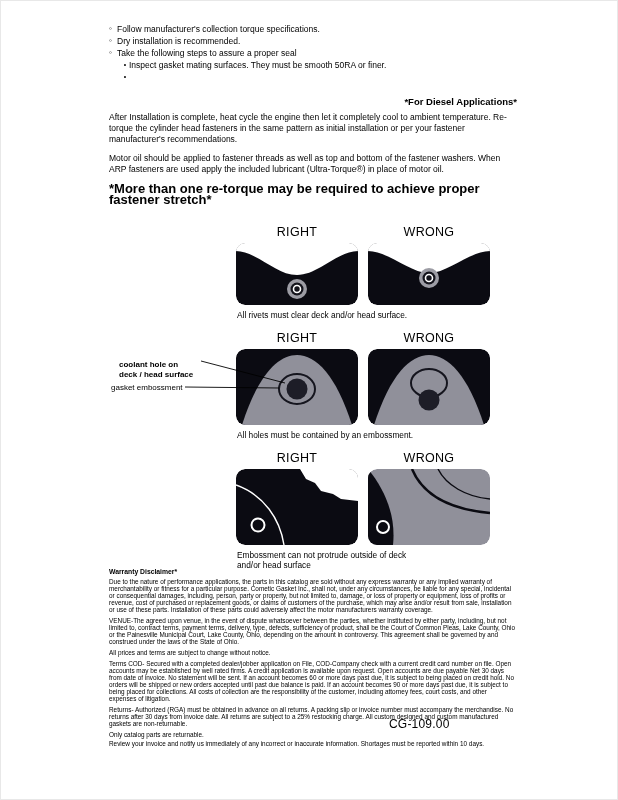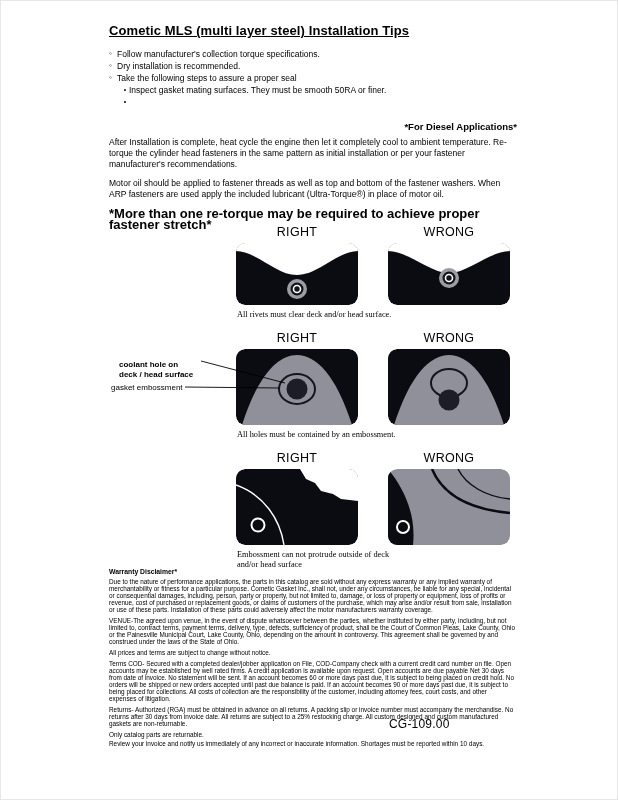--- a/index.html
+++ b/index.html
@@ -19,44 +19,43 @@
   .tip .marker { width:8px; flex:0 0 8px; font-size:8px; line-height:12px; }
   .tip.sub { padding-left:12px;text-align:center; }
   .tip.sub .marker { font-size:7px; }
   .diesel-heading { font-size:9.5px; font-weight:bold; margin-top:13px; margin-bottom:5px;text-align:right; }
   .para { font-size:8.5px; line-height:11px; margin-bottom:8px; max-width:408px; }
   .note { font-size:13px; line-height:11px; margin-top:6px;font-weight:bold; }
 
   .figures { position:absolute; left:108px; top:224px; width:430px; }
   .fig-row { position:relative; }
   .fig-row + .fig-row { margin-top:11px; }
-  .fig-pair { display:flex; gap:30px; margin-left:127px; }
+  .fig-pair { display:flex; gap:10px; margin-left:127px; }
   .fig-col { width:122px; display:flex; flex-direction:column; align-items:center; }
   .fig-label { font-size:12.5px; line-height:15px; margin-bottom:3px; letter-spacing:.3px; }
   .fig-svg { display:block; border-radius:9px; overflow:hidden; }
-  .fig-caption { margin-left:128px; margin-top:5px; font-size:8.3px; line-height:10px;font-family:Liberation Serif, serif; }
+  .fig-caption { margin-left:128px; margin-top:5px; font-size:8.3px; line-height:10px; }
   .preline { white-space:pre-line; }
   .annotation { position:absolute; font-size:8px; line-height:9.5px; }
   .ann-coolant { left:10px; top:29px;font-weight:bold; }
   .ann-emboss { left:2px; top:52px; }
   .ann-lines { position:absolute; left:0; top:0; pointer-events:none; }
 
   .disclaimer { position:absolute; left:108px; top:567px; width:406px; }
   .disclaimer-heading { font-size:6.8px; font-weight:bold; margin-bottom:3px; }
   .disclaimer p { font-size:6.4px; line-height:7px; margin-bottom:4px; }
   .disclaimer p.tight { margin-bottom:2px; }
   .page-number { position:absolute; left:388px; top:716px; font-size:12px; letter-spacing:.2px; }
 </style>
 </head>
 <body>
 
 <div class="page">
 
   <div class="intro">
-    <div class="title">Cometic MLS (multi layer steel) Installation Tips</div>
 
     <div class="tips">
       <div class="tip">
         <span class="marker">◦</span>
         <span>Follow manufacturer's collection torque specifications.</span>
       </div>
       <div class="tip">
         <span class="marker">◦</span>
         <span>Dry installation is recommended.</span>
       </div>

